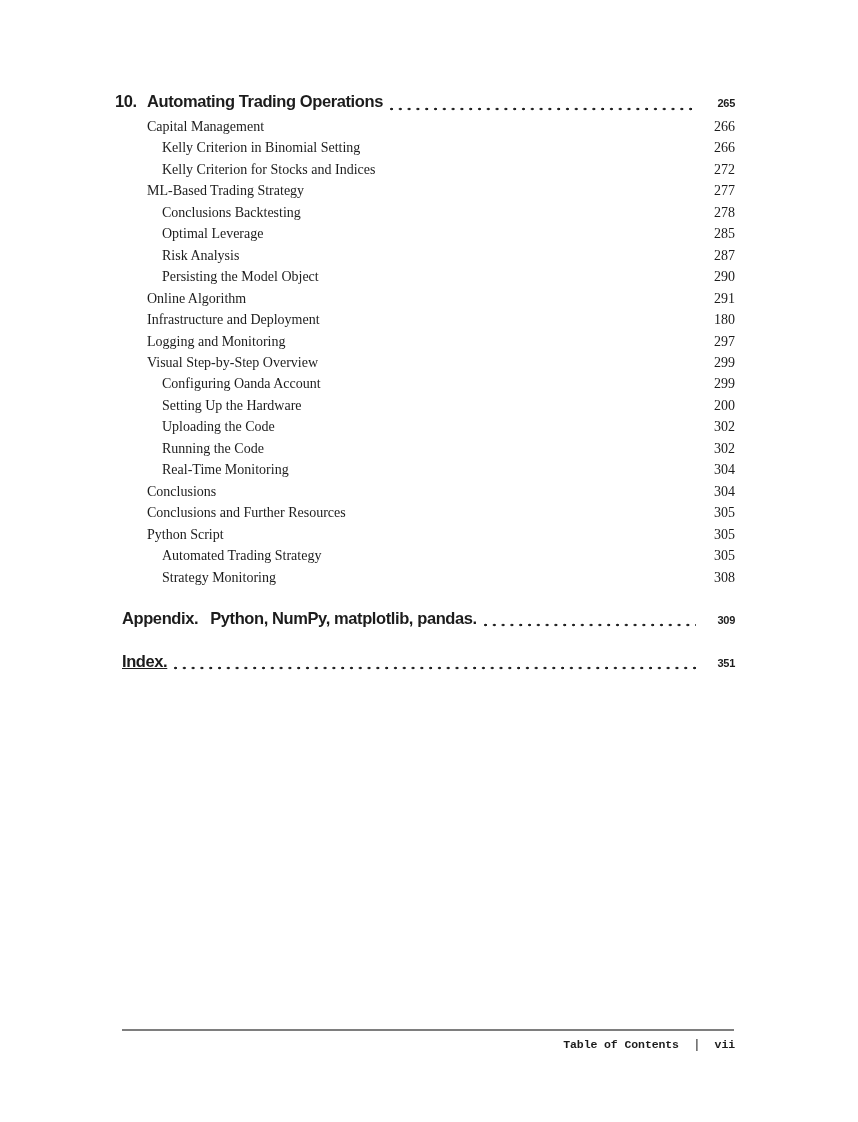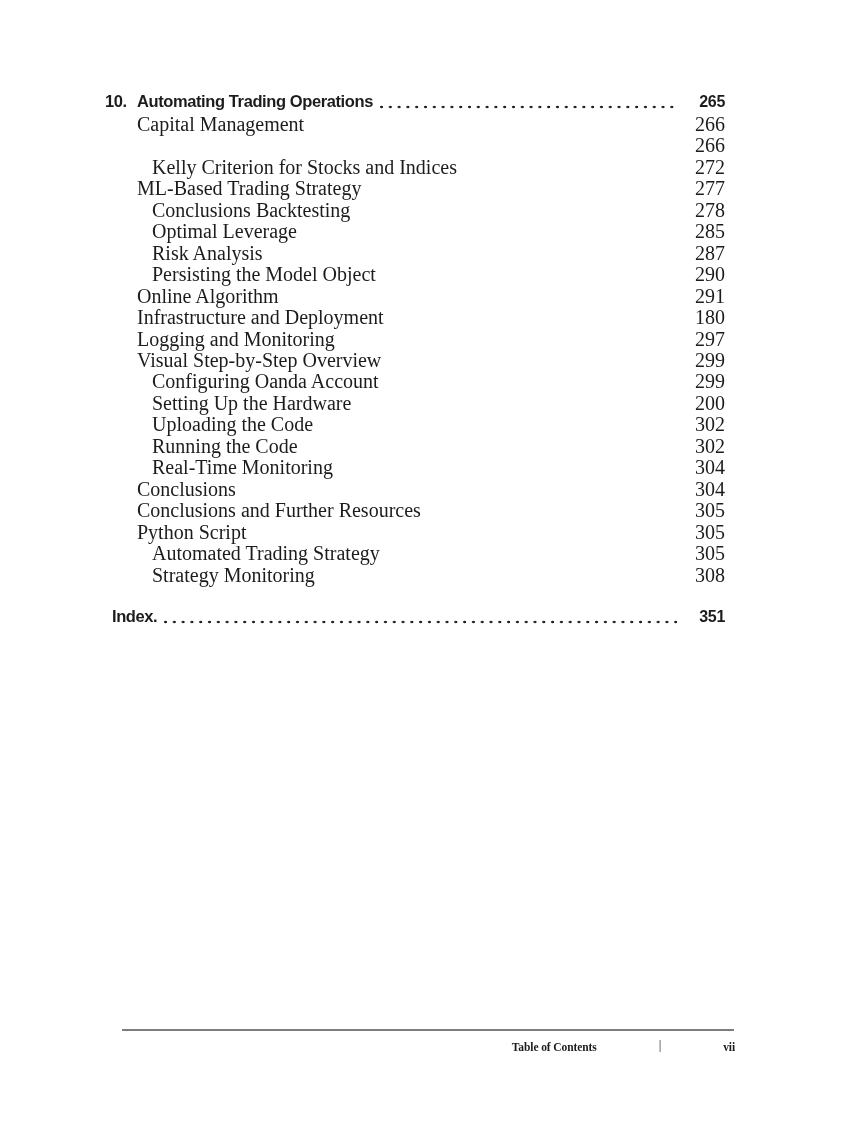--- a/index.html
+++ b/index.html
@@ -6,50 +6,50 @@
   body {
     width: 858px; height: 1122px;
     background: #ffffff;
     position: relative;
     font-family: "Liberation Serif", serif;
     color: #1c1c1c;
     overflow: hidden;
   }
   .content {
     position: absolute;
-    left: 105px; top: 90px;
+    left: 115px; top: 90px;
     width: 620px;
   }
   .row { display: flex; align-items: baseline; }
 
   
   .chapter-row {
     font-family: "Liberation Sans", sans-serif;
     font-weight: bold;
     font-size: 16.5px;
     letter-spacing: -0.4px;
     line-height: 23px;
     margin-bottom: 1px;
   }
   .ch-num { width: 32px; flex: 0 0 32px; }
 
   
   .entry {
-    font-size: 20px;
+    font-size: 14px;
     line-height: 21.45px;
   }
   .lvl1 { padding-left: 32px; }
   .lvl2 { padding-left: 47px; }
 
   .spacer { flex: 1 1 auto; }
   .page { white-space: nowrap; }
   .bold-page {
     font-family: "Liberation Sans", sans-serif;
     font-weight: bold;
-    font-size: 16px;
+    font-size: 11px;
     letter-spacing: -0.3px;
     margin-left: 16px;
   }
 
   
   .leader {
     flex: 1 1 auto;
     align-self: flex-end;
     height: 4px;
     margin: 0 6px 4px 7px;
@@ -74,27 +74,26 @@
   .footer-rule {
     position: absolute;
     left: 122px; top: 1029px;
     width: 612px; height: 2px;
     background: #7e7e7e;
   }
   .footer {
     position: absolute;
     top: 1037px; right: 123px;
     display: flex;
-    align-items: flex-end;
-    font-family: Liberation Serif, serif;
+    align-items: center;
+    font-family: Liberation Mono, monospace;
     font-weight: bold;
     font-size: 11.5px;
     letter-spacing: -0.1px;
     color: #1c1c1c;
-    gap: 48px;
   }
   .footer .sep {
     margin: 0 14px;
     font-weight: 400;
     font-size: 13px;
     color: #1c1c1c;
   }
 </style>
 </head>
 <body>
@@ -108,20 +107,21 @@
     <span class="page bold-page">265</span>
   </div>
 
   <div>
       <div class="row entry lvl1">
         <span class="label">Capital Management</span>
         <span class="spacer"></span>
         <span class="page">266</span>
       </div>
       <div class="row entry lvl2">
+        <span class="label">Kelly Criterion in Binomial Setting</span>
         <span class="spacer"></span>
         <span class="page">266</span>
       </div>
       <div class="row entry lvl2">
         <span class="label">Kelly Criterion for Stocks and Indices</span>
         <span class="spacer"></span>
         <span class="page">272</span>
       </div>
       <div class="row entry lvl1">
         <span class="label">ML-Based Trading Strategy</span>
@@ -213,23 +213,29 @@
         <span class="spacer"></span>
         <span class="page">305</span>
       </div>
       <div class="row entry lvl2">
         <span class="label">Strategy Monitoring</span>
         <span class="spacer"></span>
         <span class="page">308</span>
       </div>
     </div>
 
-
   <div class="row backmatter">
-    <span class="bm-label" style="margin-right:0;">Index.</span>
+    <span class="bm-label">Appendix.</span>
+    <span class="bm-title">Python, NumPy, matplotlib, pandas.</span>
+    <span class="leader"></span>
+    <span class="page bold-page">309</span>
+  </div>
+
+  <div class="row backmatter">
+    <span class="bm-label" style="margin-right:0;text-decoration:underline;">Index.</span>
     <span class="leader"></span>
     <span class="page bold-page">351</span>
   </div>
 
 </div>
 
 <div class="footer-rule"></div>
 
 <div class="footer">
   <span>Table of Contents</span>

